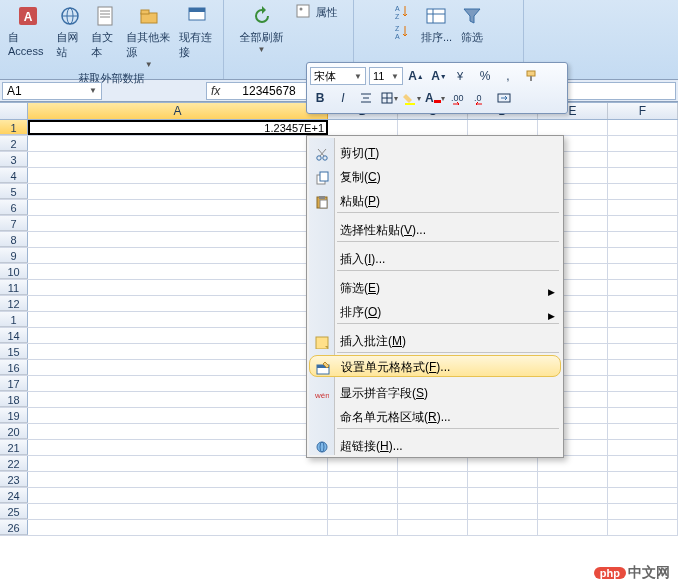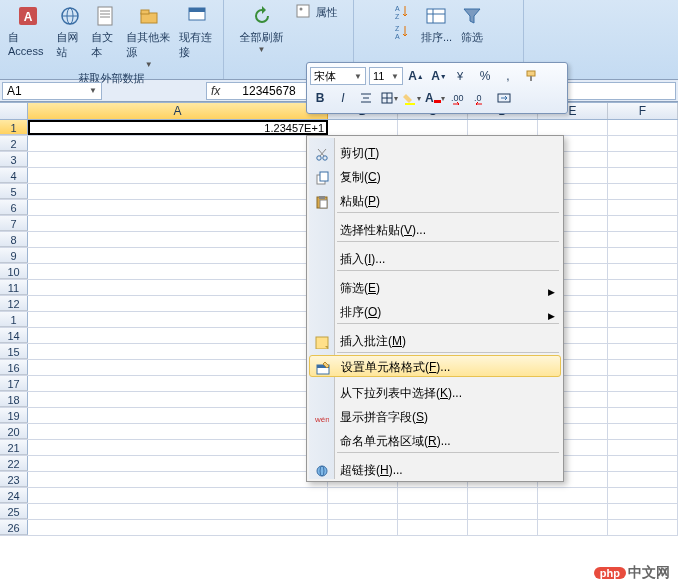--- a/index.html
+++ b/index.html
@@ -41,21 +41,21 @@
 .mt-row { display:flex; align-items:center; gap:3px; margin-bottom:2px; }
 .mt-combo { background:#fff; border:1px solid #9db4d1; padding:0 3px; display:flex; align-items:center; justify-content:space-between; height:18px; font-size:11px; }
 .mt-btn { width:20px; height:20px; display:flex; align-items:center; justify-content:center; color:#1e395b; cursor:pointer; border-radius:2px; font-size:12px; }
 
 
 .context-menu { position:absolute; left:306px; top:135px; width:258px; background:#f2f2f2; border:1px solid #979797; box-shadow:3px 3px 6px rgba(0,0,0,.25); padding:2px; }
 .cm-icon-col { width:26px; background:linear-gradient(to right,#e9eef5,#e2e9f2); position:absolute; left:2px; top:2px; bottom:2px; border-right:1px solid #c5c5c5;}
 .cm-item { display:flex; align-items:flex-end; height:24px; position:relative; z-index:1; cursor:pointer; padding-left:31px; padding-right:20px; font-size:12px; color:#000;}
 .cm-item .ico { position:absolute; left:5px; width:16px; height:16px; display:flex; align-items:center; justify-content:center; }
 .cm-item .arrow { position:absolute; right:6px; color:#000; font-size:9px;}
-.cm-item.hover { background:linear-gradient(#fff6d8,#ffe69a); border:1px solid #e8c352; border-radius:3px; height:22px; margin:1px 0;}
+.cm-item.hover { background:linear-gradient(#fff6d8,#ffe69a); border:1px solid #e8c352; border-radius:8px; height:22px; margin:1px 0;}
 .cm-sep { height:1px; background:#c5c5c5; margin:2px 2px 2px 28px; position:relative; z-index:1;}
 u { text-decoration: underline; }
 
 
 .watermark { position:absolute; right:8px; bottom:6px; display:flex; align-items:center; font-size:14px; color:#666; font-weight:bold;}
 .wm-badge { background:#e84c3d; color:#fff; border-radius:10px; padding:0 6px; font-size:11px; margin-right:2px; font-weight:bold;}
 
 .dd { font-size:8px; color:#555; }
 svg { display:block; }
 </style>
@@ -594,23 +594,20 @@
         <span class="ico">
           <svg width="14" height="14">
             <rect x="1" y="4" width="12" height="9" fill="#fff" stroke="#3a6ea5"></rect>
             <rect x="1" y="4" width="12" height="3" fill="#3a6ea5"></rect>
             <path d="M9 1l4 4-2 2-4-4z" fill="#f5d080" stroke="#b88a2e"></path>
           </svg>
         </span>
         <span>设置单元格格式(<u>F</u>)...</span>
       </div>
       <div class="cm-item">
-        <span>从下拉列表中选择(<u>K</u>)...</span>
-      </div>
-      <div class="cm-item">
         <span class="ico">
           <svg width="14" height="14">
             <text x="0" y="11" font-size="8" fill="#c33">wén</text>
           </svg>
         </span>
         <span>显示拼音字段(<u>S</u>)</span>
       </div>
       <div class="cm-item">
         <span>命名单元格区域(<u>R</u>)...</span>
       </div>

